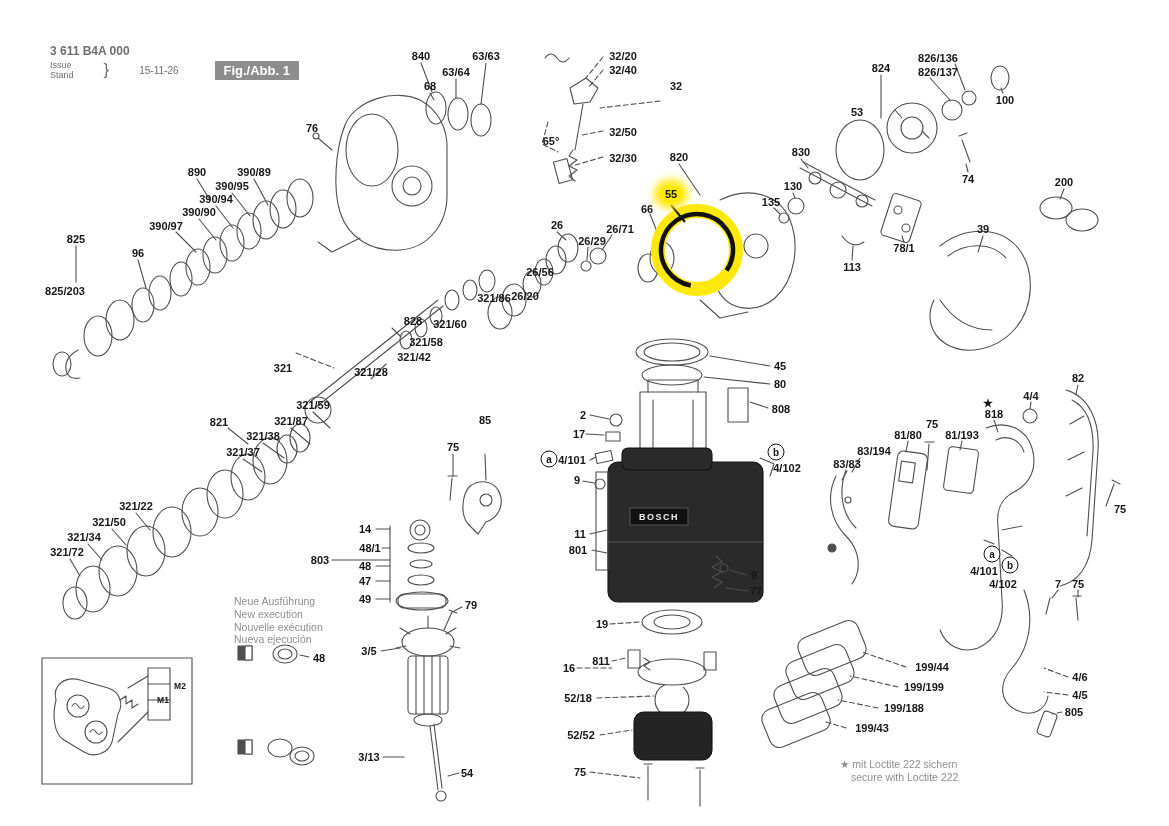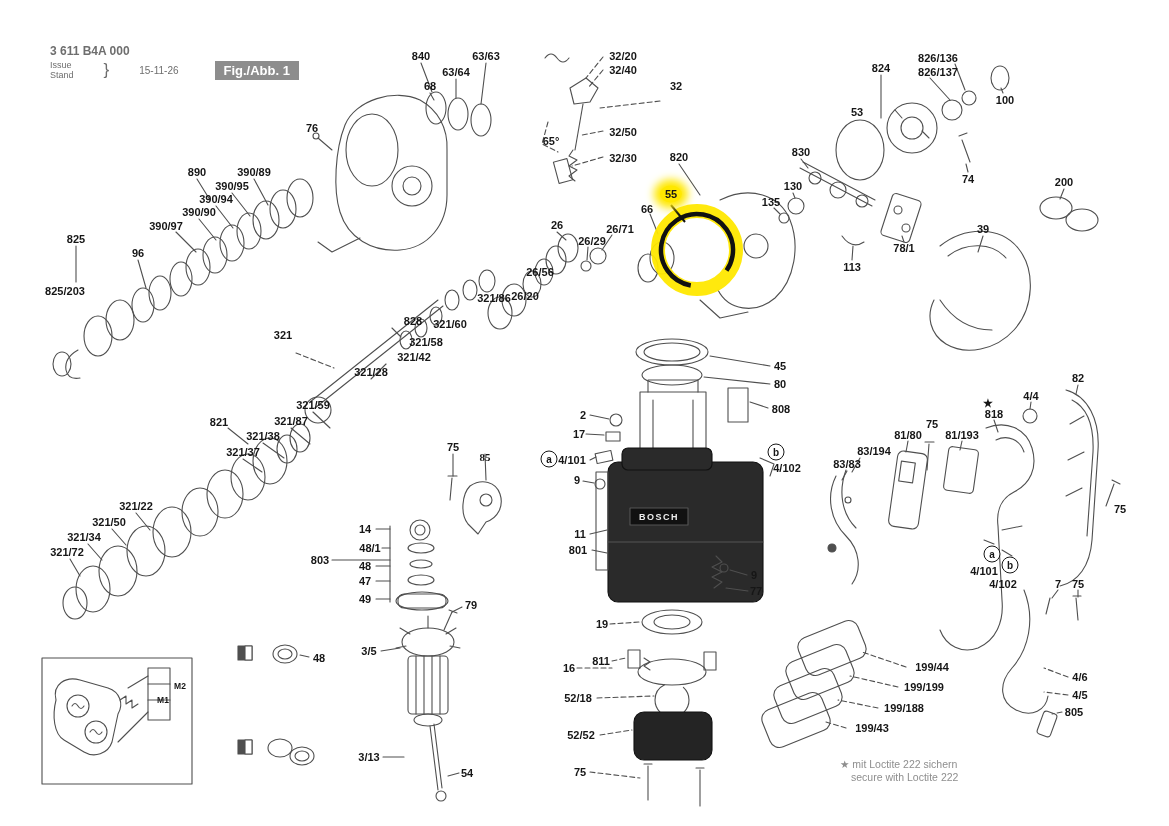--- a/index.html
+++ b/index.html
@@ -421,21 +421,21 @@
       <div class="part-label" style="left: 540px; top: 272px;">26/56</div>
       <div class="part-label" style="left: 525px; top: 296px;">26/20</div>
       <div class="part-label" style="left: 852px; top: 267px;">113</div>
       <div class="part-label" style="left: 904px; top: 248px;">78/1</div>
       <div class="part-label" style="left: 983px; top: 229px;">39</div>
       <div class="part-label" style="left: 494px; top: 298px;">321/86</div>
       <div class="part-label" style="left: 450px; top: 324px;">321/60</div>
       <div class="part-label" style="left: 426px; top: 342px;">321/58</div>
       <div class="part-label" style="left: 414px; top: 357px;">321/42</div>
       <div class="part-label" style="left: 392px; top: 321px; margin-left: 21px;">828</div>
-      <div class="part-label" style="left: 283px; top: 335px;">321</div>
+      <div class="part-label" style="left: 283px; top: 368px;">321</div>
       <div class="part-label" style="left: 371px; top: 372px;">321/28</div>
       <div class="part-label" style="left: 313px; top: 405px;">321/59</div>
       <div class="part-label" style="left: 291px; top: 421px;">321/87</div>
       <div class="part-label" style="left: 219px; top: 422px;">821</div>
       <div class="part-label" style="left: 263px; top: 436px;">321/38</div>
       <div class="part-label" style="left: 243px; top: 452px;">321/37</div>
       <div class="part-label" style="left: 136px; top: 506px;">321/22</div>
       <div class="part-label" style="left: 109px; top: 522px;">321/50</div>
       <div class="part-label" style="left: 84px; top: 537px;">321/34</div>
       <div class="part-label" style="left: 67px; top: 552px;">321/72</div>
@@ -447,21 +447,21 @@
       <div class="part-label circ" style="left: 549px; top: 459px;">a</div>
       <div class="part-label" style="left: 572px; top: 460px;">4/101</div>
       <div class="part-label" style="left: 577px; top: 480px;">9</div>
       <div class="part-label circ" style="left: 776px; top: 452px;">b</div>
       <div class="part-label" style="left: 787px; top: 468px;">4/102</div>
       <div class="part-label" style="left: 580px; top: 534px;">11</div>
       <div class="part-label" style="left: 578px; top: 550px;">801</div>
       <div class="part-label" style="left: 754px; top: 575px;">9</div>
       <div class="part-label" style="left: 756px; top: 591px;">77</div>
       <div class="part-label" style="left: 453px; top: 447px;">75</div>
-      <div class="part-label" style="left: 485px; top: 457px; font-family: Liberation Serif, serif;">85</div>
+      <div class="part-label" style="left: 485px; top: 420px;">85</div>
       <div class="part-label" style="left: 874px; top: 451px;">83/194</div>
       <div class="part-label" style="left: 847px; top: 464px;">83/83</div>
       <div class="part-label" style="left: 908px; top: 435px;">81/80</div>
       <div class="part-label" style="left: 932px; top: 424px;">75</div>
       <div class="part-label" style="left: 962px; top: 435px;">81/193</div>
       <div class="part-label" style="left: 988px; top: 403px;">★</div>
       <div class="part-label" style="left: 994px; top: 414px;">818</div>
       <div class="part-label" style="left: 1031px; top: 396px;">4/4</div>
       <div class="part-label" style="left: 1078px; top: 378px;">82</div>
       <div class="part-label" style="left: 1120px; top: 509px;">75</div>
@@ -493,17 +493,23 @@
       <div class="part-label" style="left: 1058px; top: 584px;">7</div>
       <div class="part-label" style="left: 1078px; top: 584px;">75</div>
       <div class="part-label" style="left: 1080px; top: 677px;">4/6</div>
       <div class="part-label" style="left: 1080px; top: 695px;">4/5</div>
       <div class="part-label" style="left: 1074px; top: 712px;">805</div>
       <div class="part-label small" style="left: 180px; top: 686px;">M2</div>
       <div class="part-label small" style="left: 163px; top: 700px;">M1</div>
       <div class="part-label brand" style="left: 659px; top: 517px;">BOSCH</div>
     </div>
 
+  <div class="note" style="left:234px;top:595px;">
+    <div>Neue Ausführung</div>
+    <div>New execution</div>
+    <div>Nouvelle exécution</div>
+    <div>Nueva ejecución</div>
+  </div>
   <div class="note" style="left:840px;top:758px;">
     <div>★ mit Loctite 222 sichern</div>
     <div class="indent">secure with Loctite 222</div>
   </div>
 </div>
 
 </body></html>

